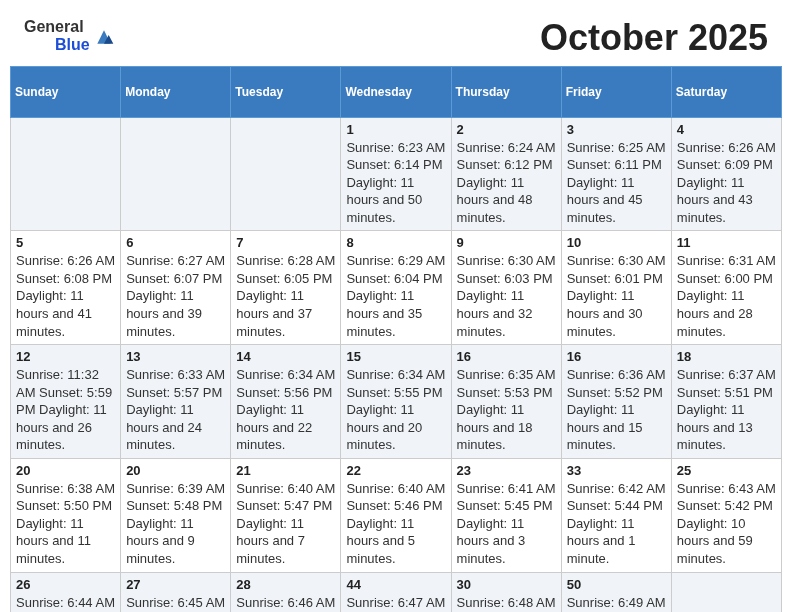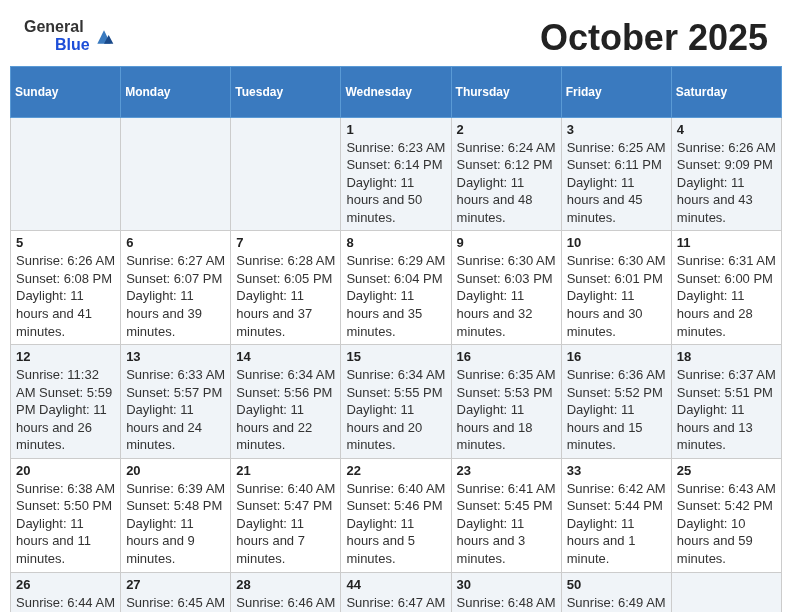--- a/index.html
+++ b/index.html
@@ -151,21 +151,21 @@
           <td>
             <span class="day-num">3</span>
             <div class="day-info">Sunrise: 6:25 AM
 Sunset: 6:11 PM
 Daylight: 11 hours
 and 45 minutes.</div>
           </td>
           <td>
             <span class="day-num">4</span>
             <div class="day-info">Sunrise: 6:26 AM
-Sunset: 9:09 PM
+Sunset: 6:09 PM
 Daylight: 11 hours
 and 43 minutes.</div>
           </td>
         </tr>
         <tr>
           <td>
             <span class="day-num">5</span>
             <div class="day-info">Sunrise: 6:26 AM
 Sunset: 6:08 PM
 Daylight: 11 hours

